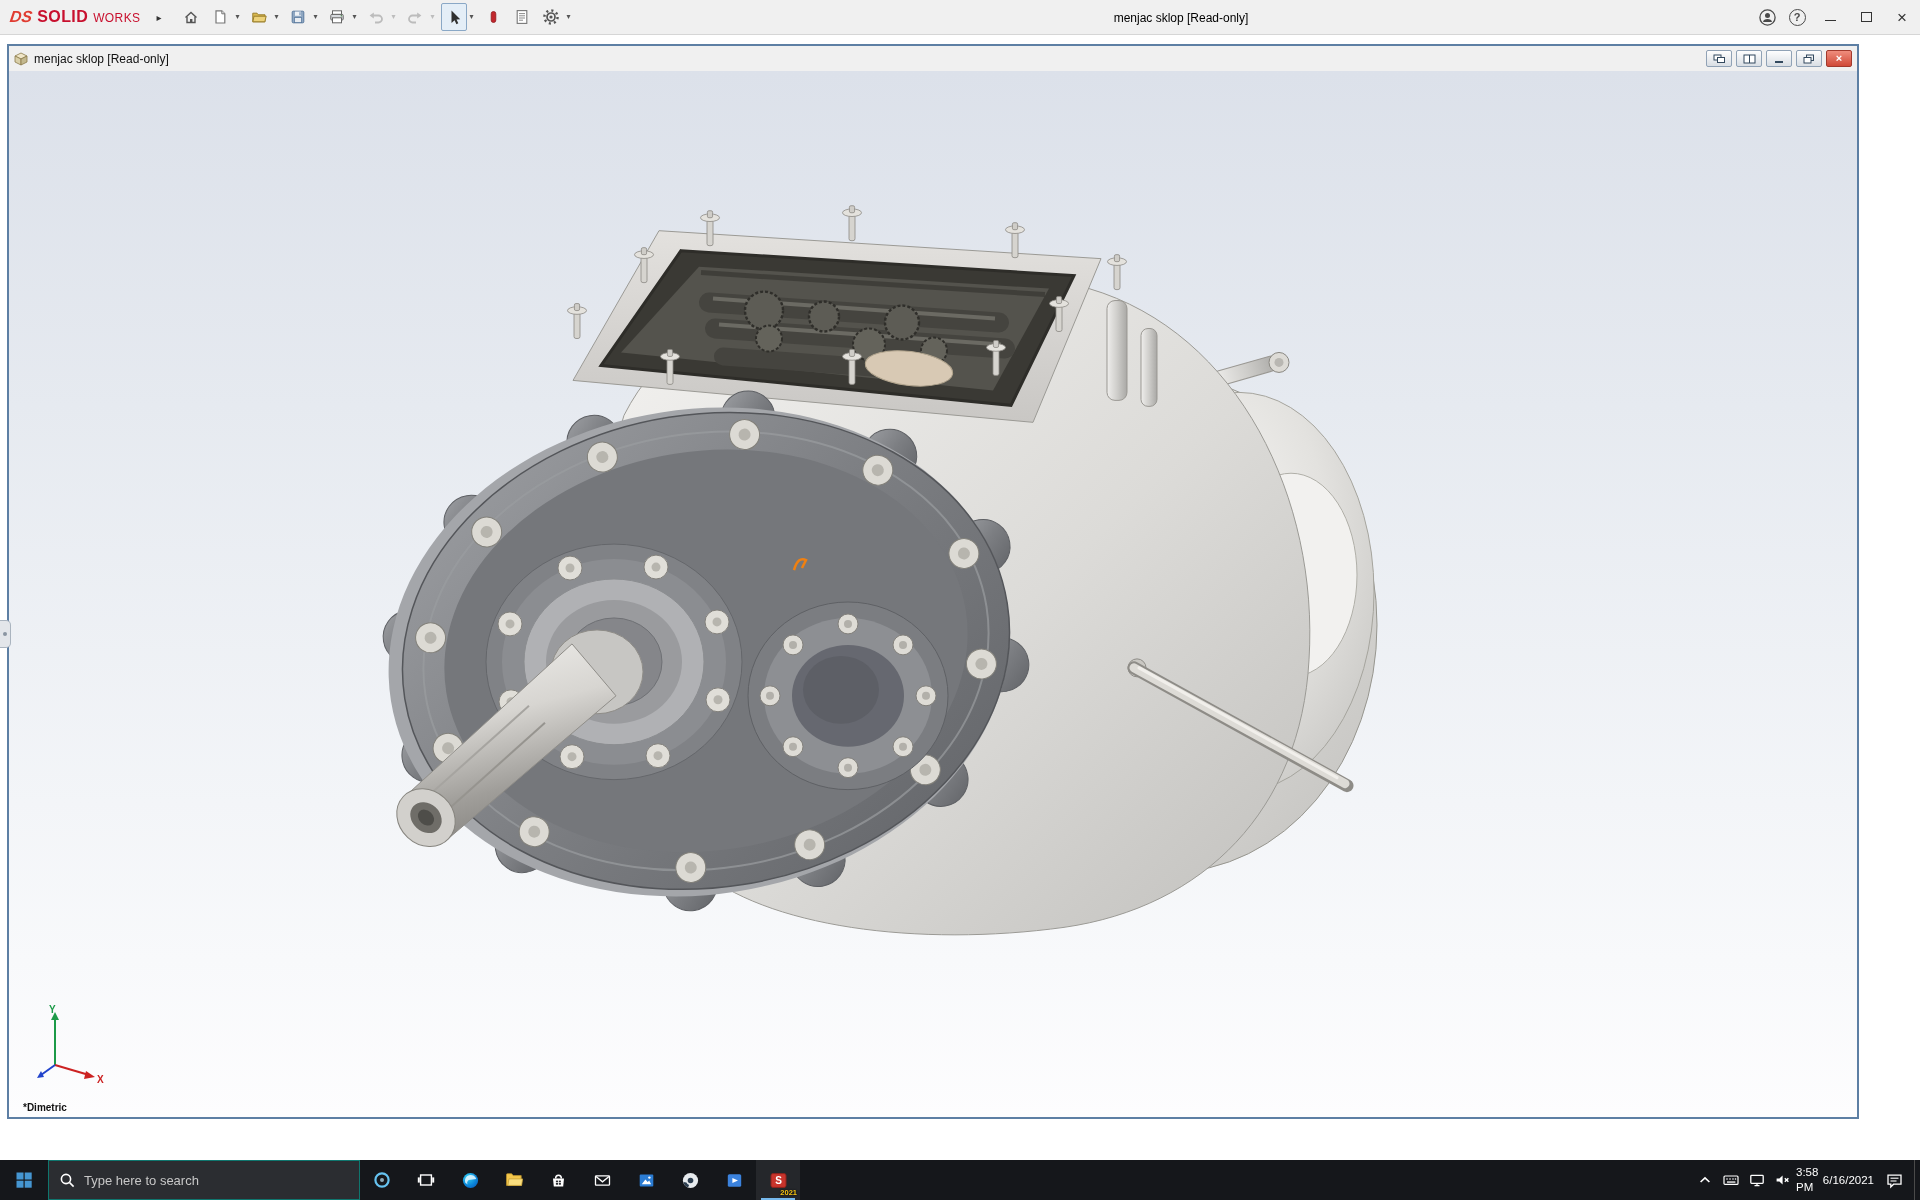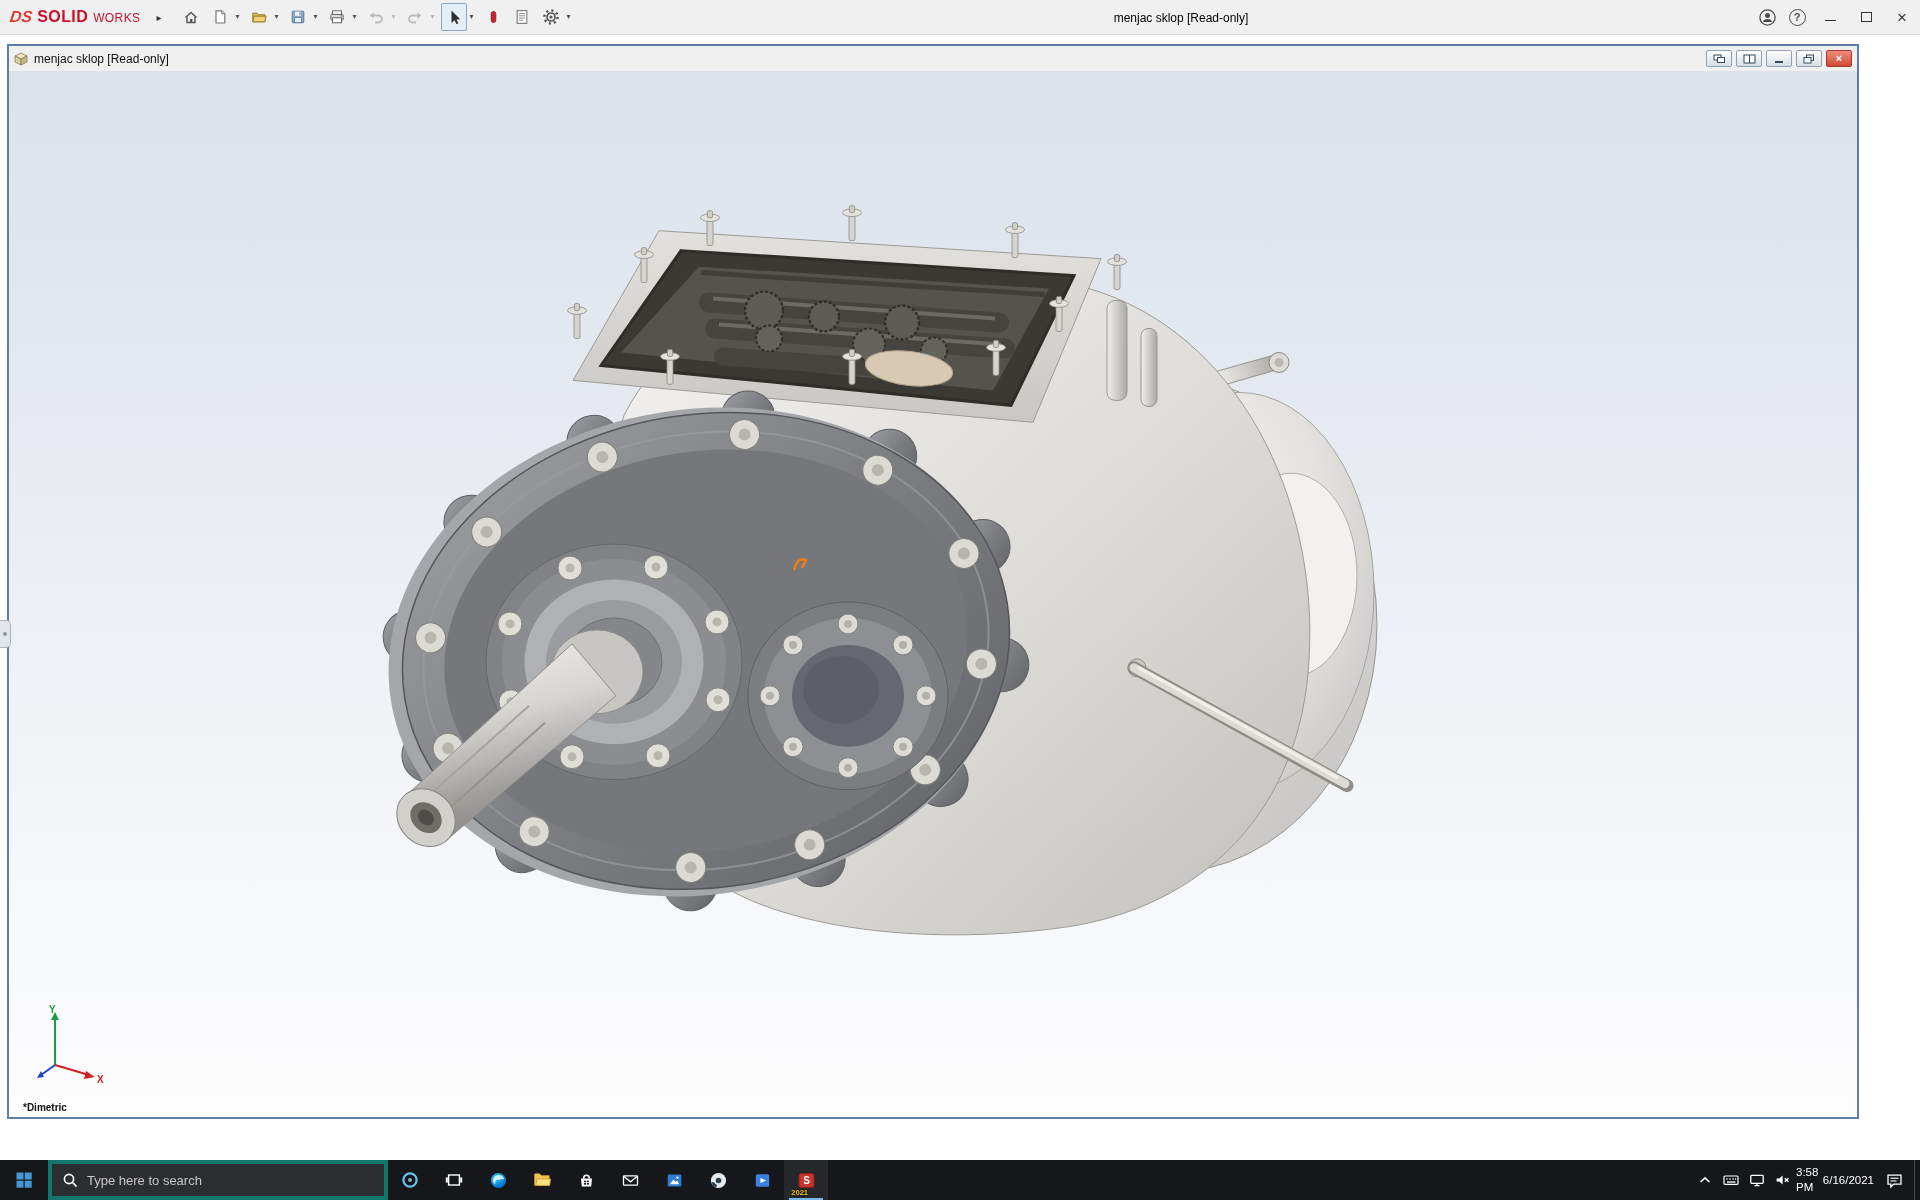--- a/index.html
+++ b/index.html
@@ -41,26 +41,26 @@
   .viewport svg.model{position:absolute;inset:0;width:100%;height:100%}
   .triad{position:absolute;left:22px;bottom:30px}
   .view-label{position:absolute;left:14px;bottom:4px;font-size:10px;font-weight:bold;color:#111}
   .side-tab{position:absolute;left:0;top:585px;width:11px;height:28px;background:#e3e6ea;border:1px solid #aab4bf;border-left:none;border-radius:0 5px 5px 0;display:flex;align-items:center;justify-content:center}
   .side-tab i{width:4px;height:4px;border-radius:50%;background:#8a95a1}
 
   
   .taskbar{position:absolute;left:0;right:0;bottom:0;height:40px;background:#15171b;display:flex;align-items:stretch;color:#fff}
   .tb-btn{width:44px;display:flex;align-items:center;justify-content:center;flex:0 0 auto}
   .tb-btn.start{width:48px}
-  .search{width:340px;display:flex;align-items:center;background:#2b2d31;border:4px solid #0f766e;padding:0 10px;gap:8px;flex:0 0 auto}
+  .search{width:312px;display:flex;align-items:center;background:#2b2d31;border:1px solid #0f766e;padding:0 10px;gap:8px;flex:0 0 auto}
   .search input{flex:1;background:transparent;border:none;outline:none;color:#ddd;font-size:13px;font-family:"Liberation Sans",sans-serif}
   .search input::placeholder{color:#c7c7c7;opacity:1}
   .tb-btn.app.open-app{background:rgba(255,255,255,.07);position:relative}
   .underline{position:absolute;left:5px;right:5px;bottom:0;height:2px;background:#76b9ed}
-  .sw-badge{position:absolute;right:20px;bottom:3px;font-size:7.5px;font-weight:bold;color:#f6c513;text-shadow:0 0 2px #000}
+  .sw-badge{position:absolute;right:3px;bottom:3px;font-size:7.5px;font-weight:bold;color:#f6c513;text-shadow:0 0 2px #000}
   .tray{margin-left:auto;display:flex;align-items:stretch}
   .tray .tb-sm{width:26px;display:flex;align-items:center;justify-content:center}
   .clock{width:78px;display:flex;flex-direction:row;align-items:center;justify-content:center;font-size:11.5px;line-height:1.3}
   .show-desktop{width:6px;border-left:1px solid #4a4a4a}
 </style>
 </head>
 <body>
 
 <header class="titlebar">
   <div class="brand">

